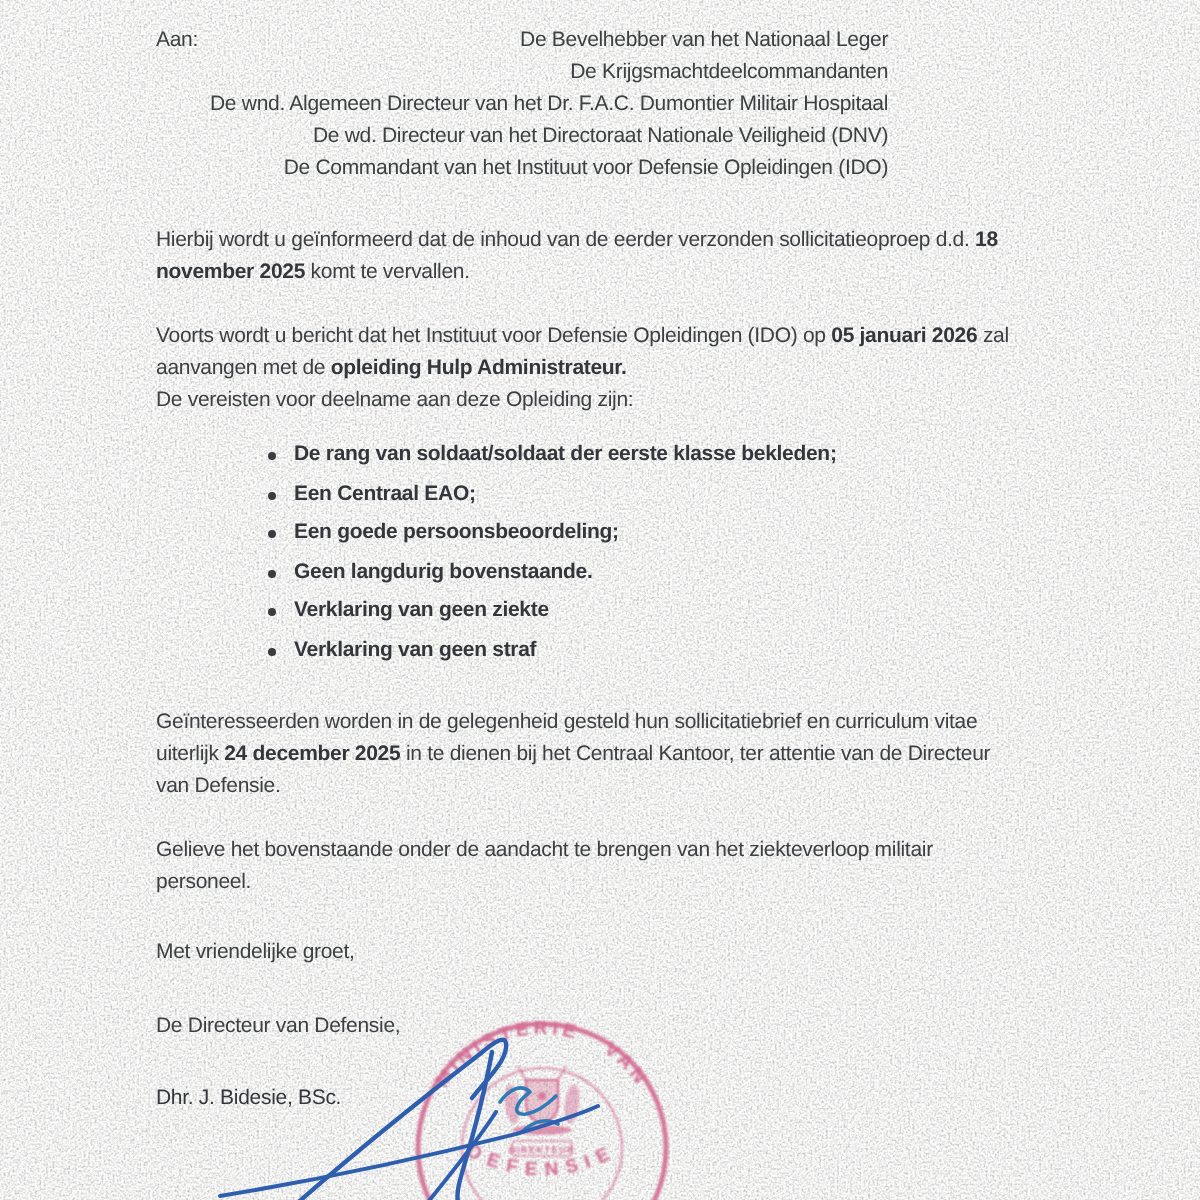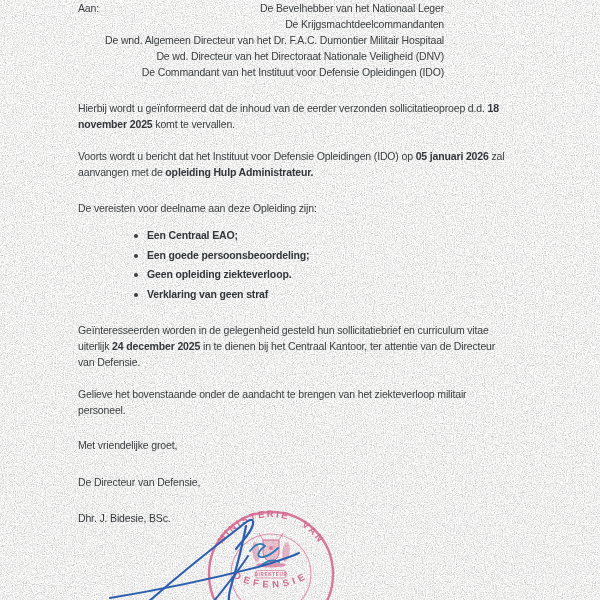--- a/index.html
+++ b/index.html
@@ -9,34 +9,34 @@
     font-family:"Liberation Sans","DejaVu Sans",sans-serif;
     background:#ffffff;
   }
   .page{
     position:relative;width:600px;height:600px;overflow:hidden;
     background:#fdfdfc;
     background-image:linear-gradient(180deg,#fdfdfc 0%,#fcfcfb 60%,#fbfbfa 100%);
   }
   .noise{position:absolute;inset:0;pointer-events:none;}
   .content{
-    position:absolute;left:78px;top:0;width:470px;
+    position:absolute;left:78px;top:12px;width:470px;
     color:var(--ink,#3d4042);
     font-size:10.5px;letter-spacing:-0.15px;line-height:16px;
   }
   .content b{font-weight:bold;color:#33363a;}
   .line{line-height:16px;white-space:nowrap;}
   .to-block{display:flex;}
   .to-label{width:27px;flex:0 0 27px;line-height:16px;}
   ul.plain{list-style:none;margin:0;padding:0;}
   ul.plain li{line-height:16px;white-space:nowrap;text-align:right;}
   .para{margin:0;}
   .m-p1{margin-top:20px;}
   .m-p2{margin-top:16px;}
-  .m-intro{margin-top:20px;}
+  .m-intro{}
   ul.bullets{
     list-style:none;margin:10px 0 0 55px;padding:0;
     font-weight:bold;color:#33363a;
   }
   ul.bullets li{
     position:relative;padding-left:14px;line-height:19.5px;white-space:nowrap;
   }
   ul.bullets li::before{
     content:"";position:absolute;left:1px;top:8px;width:4px;height:4px;
     border-radius:50%;background:#3a3d40;
@@ -87,23 +87,25 @@
       </div>
 
     <div class="para m-p2">
         <div class="line"><span>Voorts wordt u bericht dat het Instituut voor Defensie Opleidingen (IDO) op </span><b>05 januari 2026</b><span> zal</span></div>
         <div class="line"><span>aanvangen met de </span><b>opleiding Hulp Administrateur.</b></div>
       </div>
 
     <p class="para m-intro">De vereisten voor deelname aan deze Opleiding zijn:</p>
 
     <ul class="bullets">
+        <li>De rang van soldaat/soldaat der eerste klasse bekleden;</li>
         <li>Een Centraal EAO;</li>
         <li>Een goede persoonsbeoordeling;</li>
-        <li>Geen opleiding ziekteverloop.</li>
+        <li>Geen langdurig bovenstaande.</li>
+        <li>Verklaring van geen ziekte</li>
         <li>Verklaring van geen straf</li>
       </ul>
 
     <div class="para m-p3">
         <div class="line"><span>Geïnteresseerden worden in de gelegenheid gesteld hun sollicitatiebrief en curriculum vitae</span></div>
         <div class="line"><span>uiterlijk </span><b>24 december 2025</b><span> in te dienen bij het Centraal Kantoor, ter attentie van de Directeur</span></div>
         <div class="line"><span>van Defensie.</span></div>
       </div>
 
     <div class="para m-p4">

